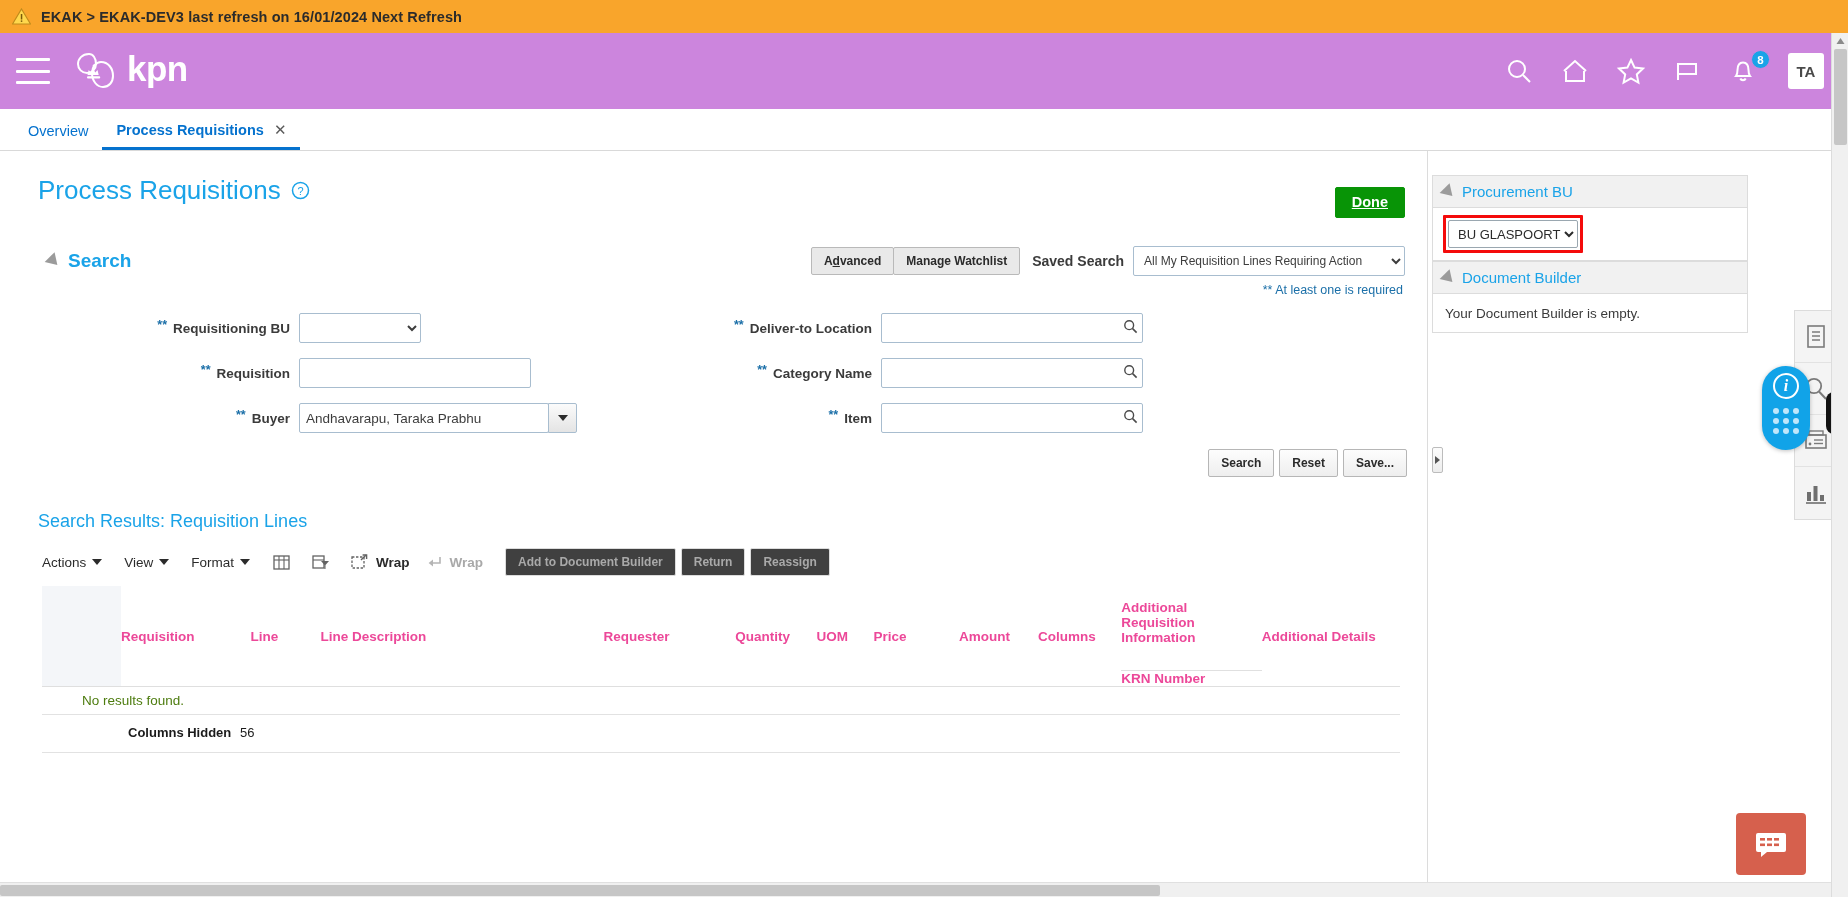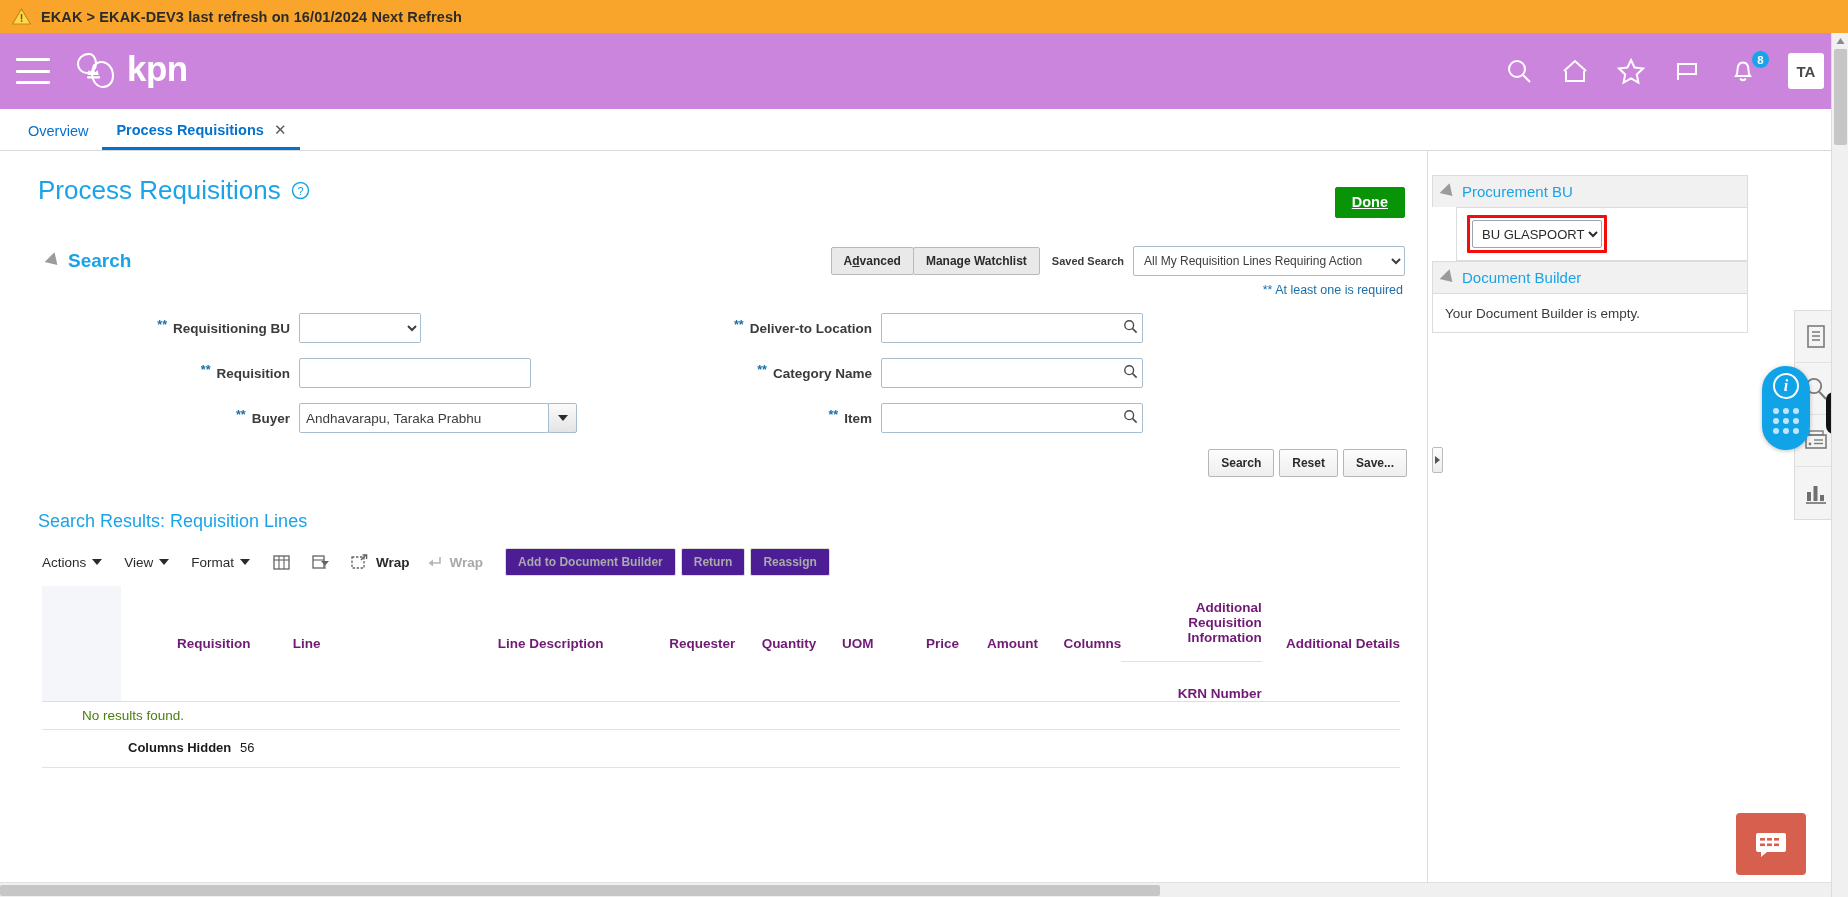--- a/index.html
+++ b/index.html
@@ -130,25 +130,25 @@
 
   .btn {
     font-family: "Liberation Sans", sans-serif;
     font-size: 12px; font-weight: bold; color: #2b2b2b;
     background: linear-gradient(#fdfdfd,#eeeeee);
     border: 1px solid #b6b6b6; border-radius: 2px;
     padding: 6px 12px; cursor: pointer; white-space: nowrap;
   }
   .btn.grey-flat { background: #e9e9e9; border-color:#b9b9b9; }
   .btn[disabled], .btn.disabled {
-    color: #a9a9a9; background: #4c1d95; border-color: #dcdcdc; cursor: default;
+    color: #a9a9a9; background: #404040; border-color: #dcdcdc; cursor: default;
   }
   .btn u { text-decoration: underline; }
 
-  .saved-search-label { font-size: 11px; font-weight: bold; color: #3b3b3b; margin: 0 9px 0 12px; }
+  .saved-search-label { font-size: 14px; font-weight: bold; color: #3b3b3b; margin: 0 9px 0 12px; }
   .saved-search-select {
     width: 272px; height: 30px; font-size: 12px; color: #3d3d3d;
     font-family: "Liberation Sans", sans-serif;
     border: 1px solid #a8bdcf; background: #fff; border-radius: 2px;
     padding-left: 6px;
   }
   .req-note {
     text-align: right; font-size: 12.5px; color: #1b6fa8;
     padding: 7px 24px 0 0;
   }
@@ -224,32 +224,32 @@
   .tmenu .dn { width:0;height:0;border-style:solid;border-width:6px 5px 0 5px;border-color:#2b2b2b transparent transparent transparent;}
   .ticon { margin-right: 20px; cursor: pointer; display:flex; align-items:center;}
   .ticon.detach { margin-right: 16px; gap: 7px; }
   .ticon.detach span { font-size: 13.5px; font-weight: bold; color:#2b2b2b;}
   .ticon.wrap { margin-right: 22px; gap: 7px; }
   .ticon.wrap span { font-size: 13.5px; font-weight: bold; color:#a9a9a9;}
   .tbtn-group { display:flex; gap: 5px; }
 
   table.grid { border-collapse: collapse; width: 1358px; margin-left: 42px; table-layout: fixed;}
   table.grid th, table.grid td {
-    border: none; padding: 0; text-align: right;
-    font-size: 13.5px; color: #701a75;
+    border: none; padding: 0; text-align: left;
+    font-size: 13.5px; color: #ec4899;
   }
   .grid thead th {
     font-weight: bold; background: #fff; border-bottom: 1px solid #dfdfdf;
   }
   .col-sel { width: 34px; background: #f4f6f9 !important; border-right: 1px solid #e4e7ec;}
   .col-pad { width: 38px; background:#f4f6f9 !important; border-right: 1px solid #e4e7ec;}
   .grid th.th-main { height: 78px; vertical-align: middle; border-bottom: 1px solid #dfdfdf;}
   .grid th.group-parent { vertical-align: top; padding-top: 14px; }
   .group-sub {
-    border-top: 1px solid #e0e0e0; margin-top: 16px; padding-top: 24px;
+    border-top: 1px solid #e0e0e0; margin-top: 25px; padding-top: 0;
     font-weight: bold;
   }
   .th-ctr { text-align: center; }
   .no-results {
     font-size: 13.5px; color: #4d7c0f;
     padding: 6px 0 6px 40px;
     border-bottom: 1px solid #e2e2e2;
     width: 1358px; margin-left: 42px;
   }
   .cols-hidden {
@@ -270,21 +270,21 @@
     width: 0; height: 0; border-style: solid;
     border-width: 7px 0 7px 11px;
     border-color: transparent transparent transparent #9b9b9b;
     transform: rotate(45deg); cursor: pointer;
   }
   .sp-title { font-size: 15px; font-weight: normal; color: #1aa3e8; }
   .sp-body {
     background: #fff; border: 1px solid #dcdcdc;
     padding: 10px 12px;
   }
-  .sp-body.pbu { padding: 7px 10px; margin-left: 24px; }
+  .sp-body.pbu { padding: 7px 10px; }
   .highlight-box {
     border: 3px solid #f40b0b; display: inline-block; padding: 2px; border-radius: 1px;
   }
   .bu-select {
     width: 130px; height: 28px;
     border: 1px solid #9aa7b0; border-radius: 2px; background: #fff;
     font-size: 13px; color: #2b2b2b; font-family: "Liberation Sans", sans-serif;
     padding-left: 5px;
   }
   .sp-empty { font-size: 13.5px; color: #3b3b3b; }

